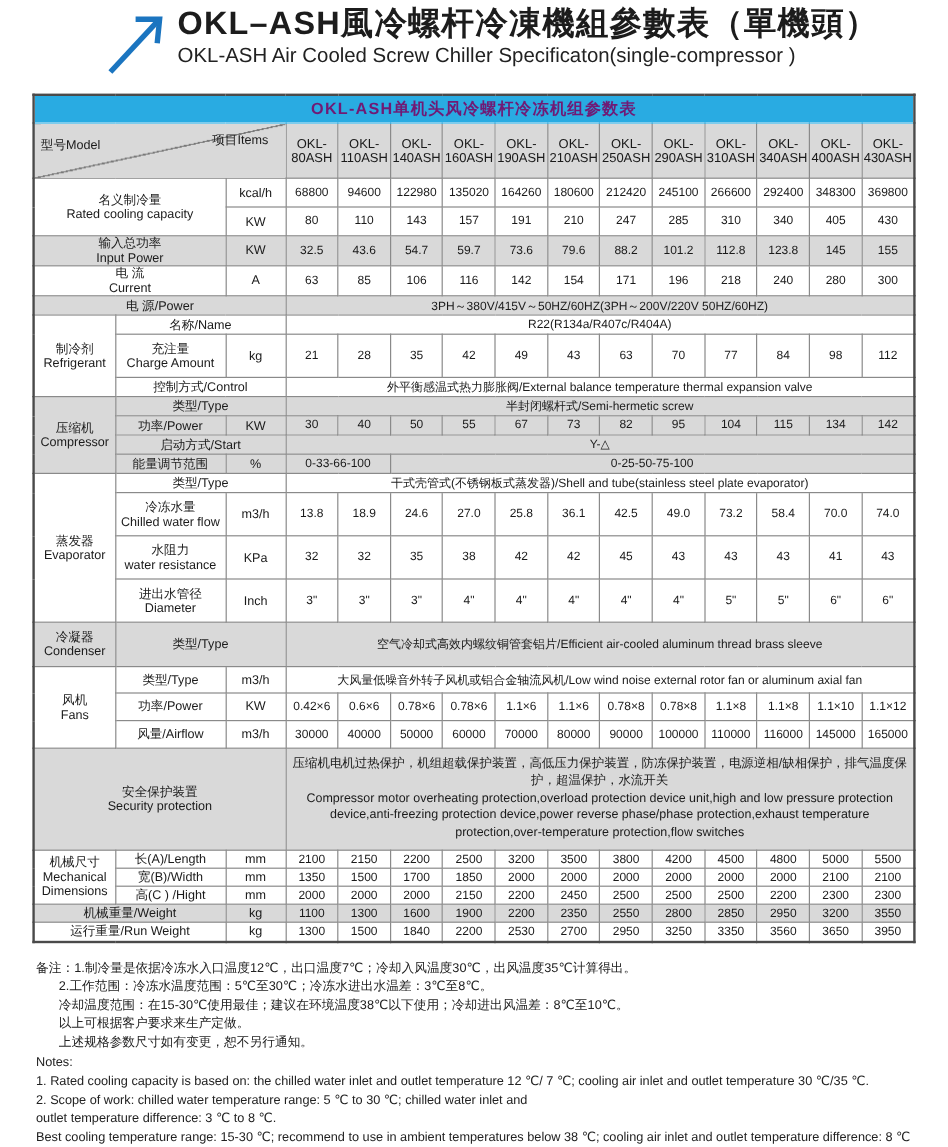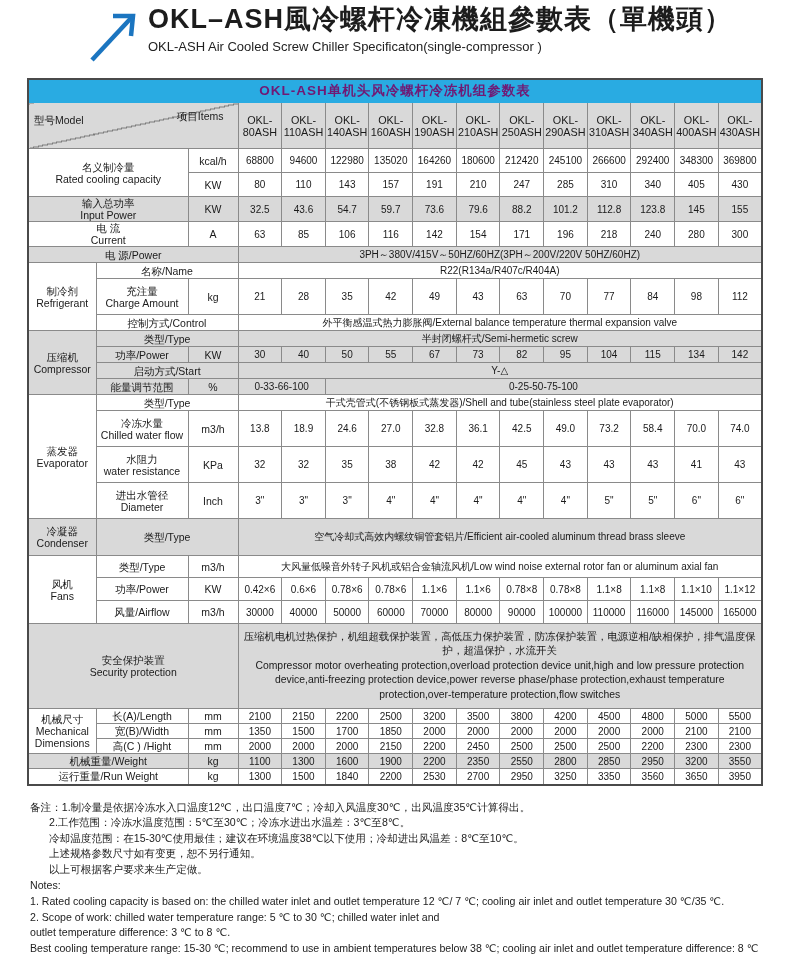--- a/index.html
+++ b/index.html
@@ -8,21 +8,21 @@
     font-family:"Liberation Sans","DejaVu Sans",sans-serif;
     color:#1a1a1a;-webkit-font-smoothing:antialiased;
   }
   .page{position:relative;width:790px;height:956px;overflow:hidden;}
 
   
   .title-block{display:flex;align-items:flex-start;margin:2px 0 0 86px;}
   .arrow-wrap{width:58px;height:58px;margin-top:6px;flex:0 0 auto;}
   .titles{margin-left:4px;}
   .title-zh{font-size:27px;font-weight:bold;letter-spacing:1px;line-height:34px;color:#1c1c1c;}
-  .title-en{font-size:13px;line-height:22px;color:#222;}
+  .title-en{font-size:17px;line-height:22px;color:#222;}
 
   
   table.spec{
     border-collapse:collapse;table-layout:fixed;
     width:736px;margin:12px 0 0 27px;
     font-size:10px;border:2px solid #4a4a4a;
   }
   table.spec td, table.spec th{
     border:1px solid #8a8a8a;text-align:center;vertical-align:middle;
     padding:0 1px;font-weight:normal;overflow:hidden;color:#1a1a1a;
@@ -321,21 +321,21 @@
       <tr class="r36 w">
         <td class="lab lab2">
           <div>冷冻水量</div>
           <div>Chilled water flow</div>
         </td>
         <td class="lab">m3/h</td>
       <td>13.8</td>
           <td>18.9</td>
           <td>24.6</td>
           <td>27.0</td>
-          <td>32.8</td>
+          <td>25.8</td>
           <td>36.1</td>
           <td>42.5</td>
           <td>49.0</td>
           <td>73.2</td>
           <td>58.4</td>
           <td>70.0</td>
           <td>74.0</td>
         </tr>
       <tr class="r36 w">
         <td class="lab lab2">
@@ -525,22 +525,22 @@
           <td>3950</td>
         </tr>
     </tbody>
   </table>
 
   <div class="notes">
     <div class="notes-zh">
         <div class="note-line">备注：1.制冷量是依据冷冻水入口温度12℃，出口温度7℃；冷却入风温度30℃，出风温度35℃计算得出。</div>
         <div class="note-line">2.工作范围：冷冻水温度范围：5℃至30℃；冷冻水进出水温差：3℃至8℃。</div>
         <div class="note-line">冷却温度范围：在15-30℃使用最佳；建议在环境温度38℃以下使用；冷却进出风温差：8℃至10℃。</div>
+        <div class="note-line">以上可根据客户要求来生产定做。</div>
         <div class="note-line">上述规格参数尺寸如有变更，恕不另行通知。</div>
-        <div class="note-line">以上可根据客户要求来生产定做。</div>
       </div>
     <div class="notes-en-head">Notes:</div>
     <div class="notes-en">
         <div class="note-line">1. Rated cooling capacity is based on: the chilled water inlet and outlet temperature 12 ℃/ 7 ℃; cooling air inlet and outlet temperature 30 ℃/35 ℃.</div>
         <div class="note-line">2. Scope of work: chilled water temperature range: 5 ℃ to 30 ℃; chilled water inlet and</div>
         <div class="note-line">outlet temperature difference: 3 ℃ to 8 ℃.</div>
         <div class="note-line">Best cooling temperature range: 15-30 ℃; recommend to use in ambient temperatures below 38 ℃; cooling air inlet and outlet temperature difference: 8 ℃ to 10 ℃.</div>
       </div>
   </div>
 

